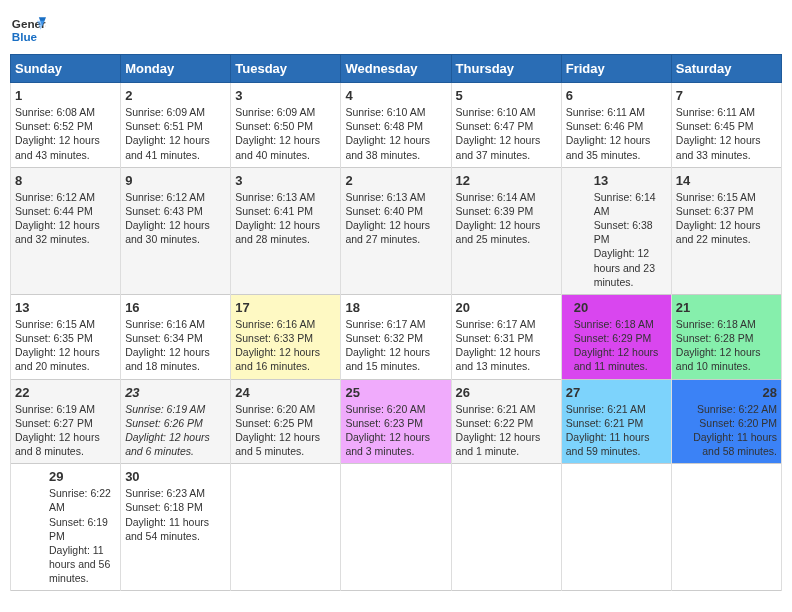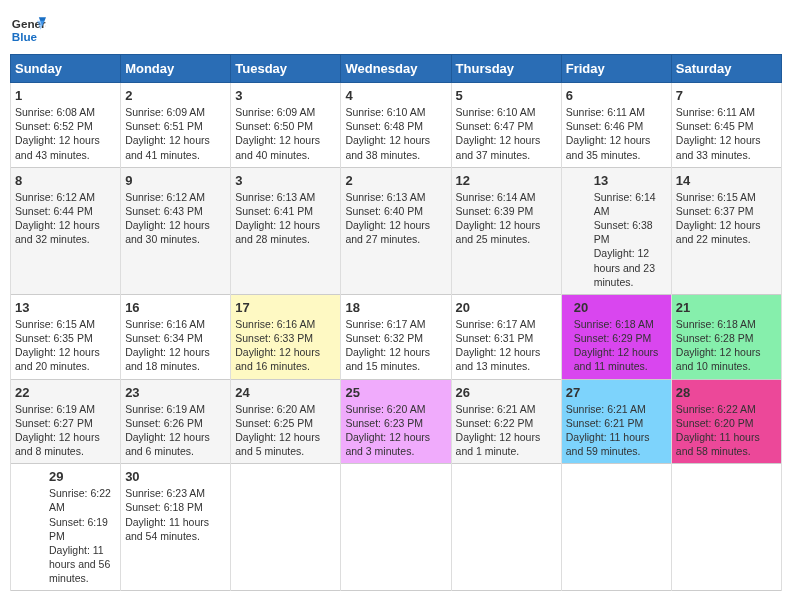--- a/index.html
+++ b/index.html
@@ -288,21 +288,21 @@
       </tr>
       <tr>
         <td style="background: rgb(245, 245, 245);">
         <span class="day-number">22</span>
         <div class="day-info">
           Sunrise: 6:19 AM<br>
           Sunset: 6:27 PM<br>
           Daylight: 12 hours and 8 minutes.
         </div>
       </td>
-        <td style="background: rgb(245, 245, 245);">
+        <td style="background: rgb(245, 245, 245); font-style: italic;">
         <span class="day-number">23</span>
         <div class="day-info">
           Sunrise: 6:19 AM<br>
           Sunset: 6:26 PM<br>
           Daylight: 12 hours and 6 minutes.
         </div>
       </td>
         <td style="background: rgb(245, 245, 245);">
         <span class="day-number">24</span>
         <div class="day-info">
@@ -328,21 +328,21 @@
         </div>
       </td>
         <td style="background: #7dd3fc;">
         <span class="day-number">27</span>
         <div class="day-info">
           Sunrise: 6:21 AM<br>
           Sunset: 6:21 PM<br>
           Daylight: 11 hours and 59 minutes.
         </div>
       </td>
-        <td style="background: #ec4899;">
+        <td style="background: #3b82f6; text-align: right;">
         <span class="day-number">28</span>
         <div class="day-info">
           Sunrise: 6:22 AM<br>
           Sunset: 6:20 PM<br>
           Daylight: 11 hours and 58 minutes.
         </div>
       </td>
       </tr>
       <tr>
         <td style="background: rgb(255, 255, 255); padding-left: 38px;">

